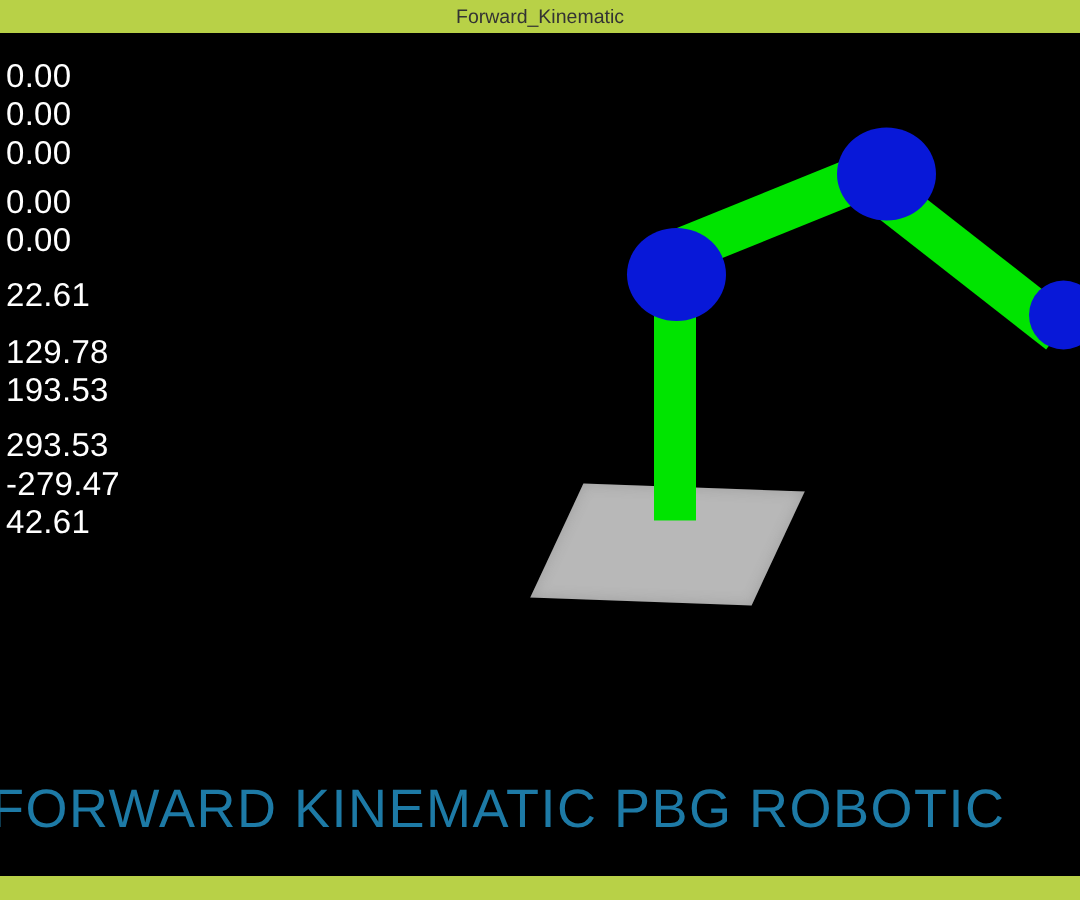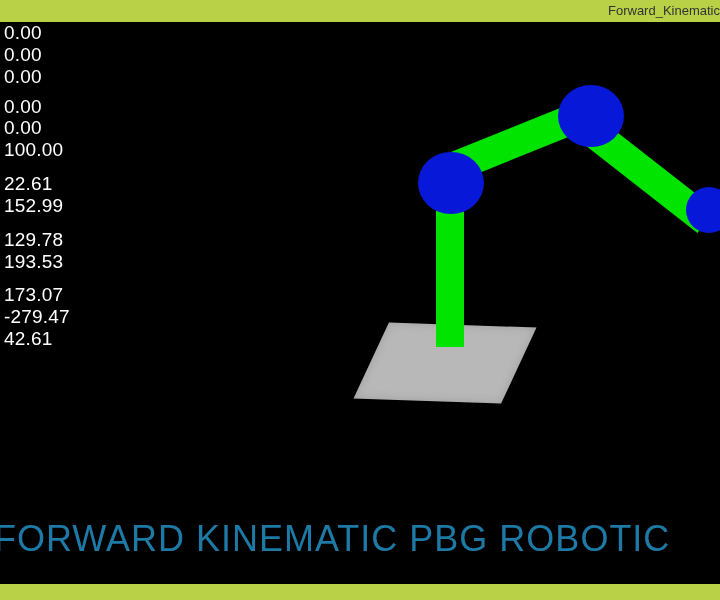--- a/index.html
+++ b/index.html
@@ -3,40 +3,40 @@
   <meta charset="utf-8">
   <style>
     * { margin: 0; padding: 0; box-sizing: border-box; }
     html, body { width: 720px; height: 600px; overflow: hidden; font-family: Arial, sans-serif; }
     
     .window { width: 720px; height: 600px; background: #b8d147; display: flex; flex-direction: column; }
     
     .titlebar {
       height: 22px;
       background: #b8d147;
-      text-align: right;
+      text-align: center;
       font-size: 13px;
       line-height: 22px;
       color: #333;
       position: relative;
     }
     
     .viewport {
       flex: 1;
       background: #000;
       position: relative;
       overflow: hidden;
     }
     
     .readout {
       position: absolute;
-      top: 0;
+      top: 16px;
       left: 4px;
       color: #fff;
-      font-size: 19px;
+      font-size: 22px;
       font-family: Arial, sans-serif;
       line-height: 1.15;
       letter-spacing: 0.2px;
     }
     .readout .grp { margin-bottom: 12px; }
     .readout .grp:first-child { margin-bottom: 8px; }
     .readout .grp div { white-space: nowrap; }
     
     .banner {
       position: absolute;
@@ -125,32 +125,30 @@
   <div class="viewport">
     <div class="readout">
       <div class="grp">
         <div>0.00</div>
         <div>0.00</div>
         <div>0.00</div>
       </div>
       <div class="grp">
         <div>0.00</div>
         <div>0.00</div>
-        <div>100.00</div>
       </div>
       <div class="grp">
         <div>22.61</div>
-        <div>152.99</div>
       </div>
       <div class="grp">
         <div>129.78</div>
         <div>193.53</div>
       </div>
       <div class="grp">
-        <div>173.07</div>
+        <div>293.53</div>
         <div>-279.47</div>
         <div>42.61</div>
       </div>
     </div>
 
     <div class="scene">
       <div class="base"></div>
       <div class="link-v"></div>
       <div class="link-a"></div>
       <div class="link-b"></div>

